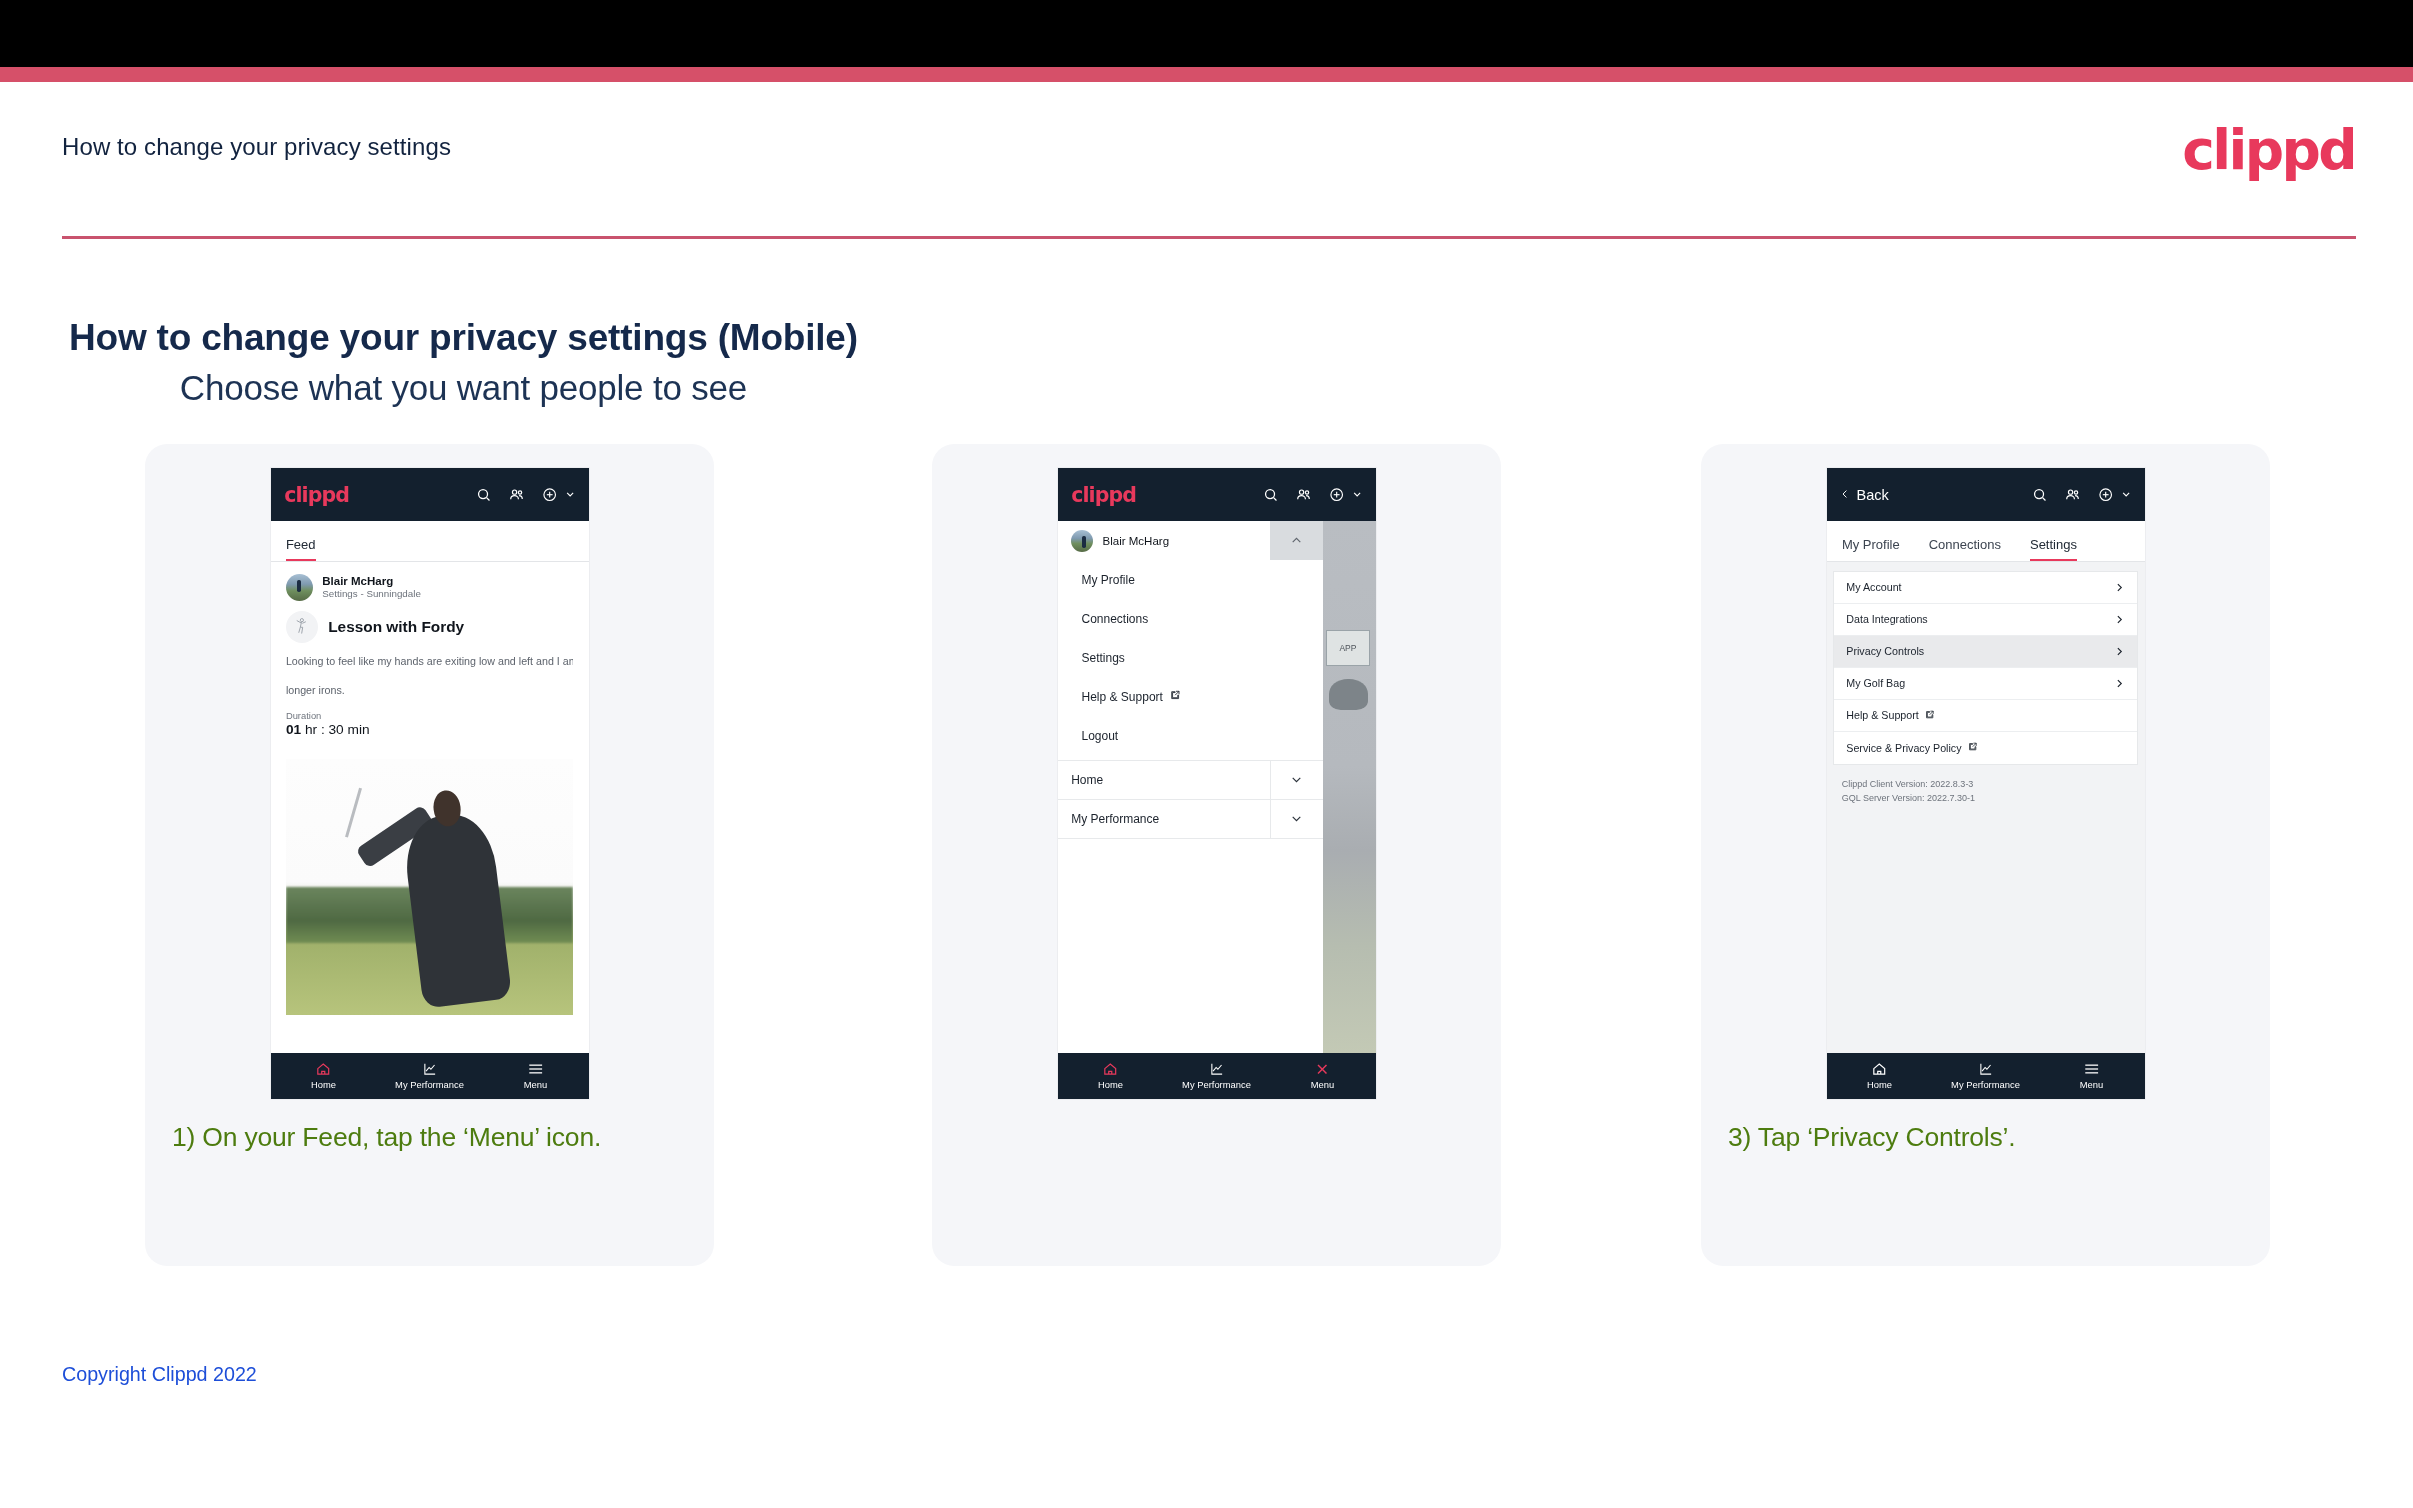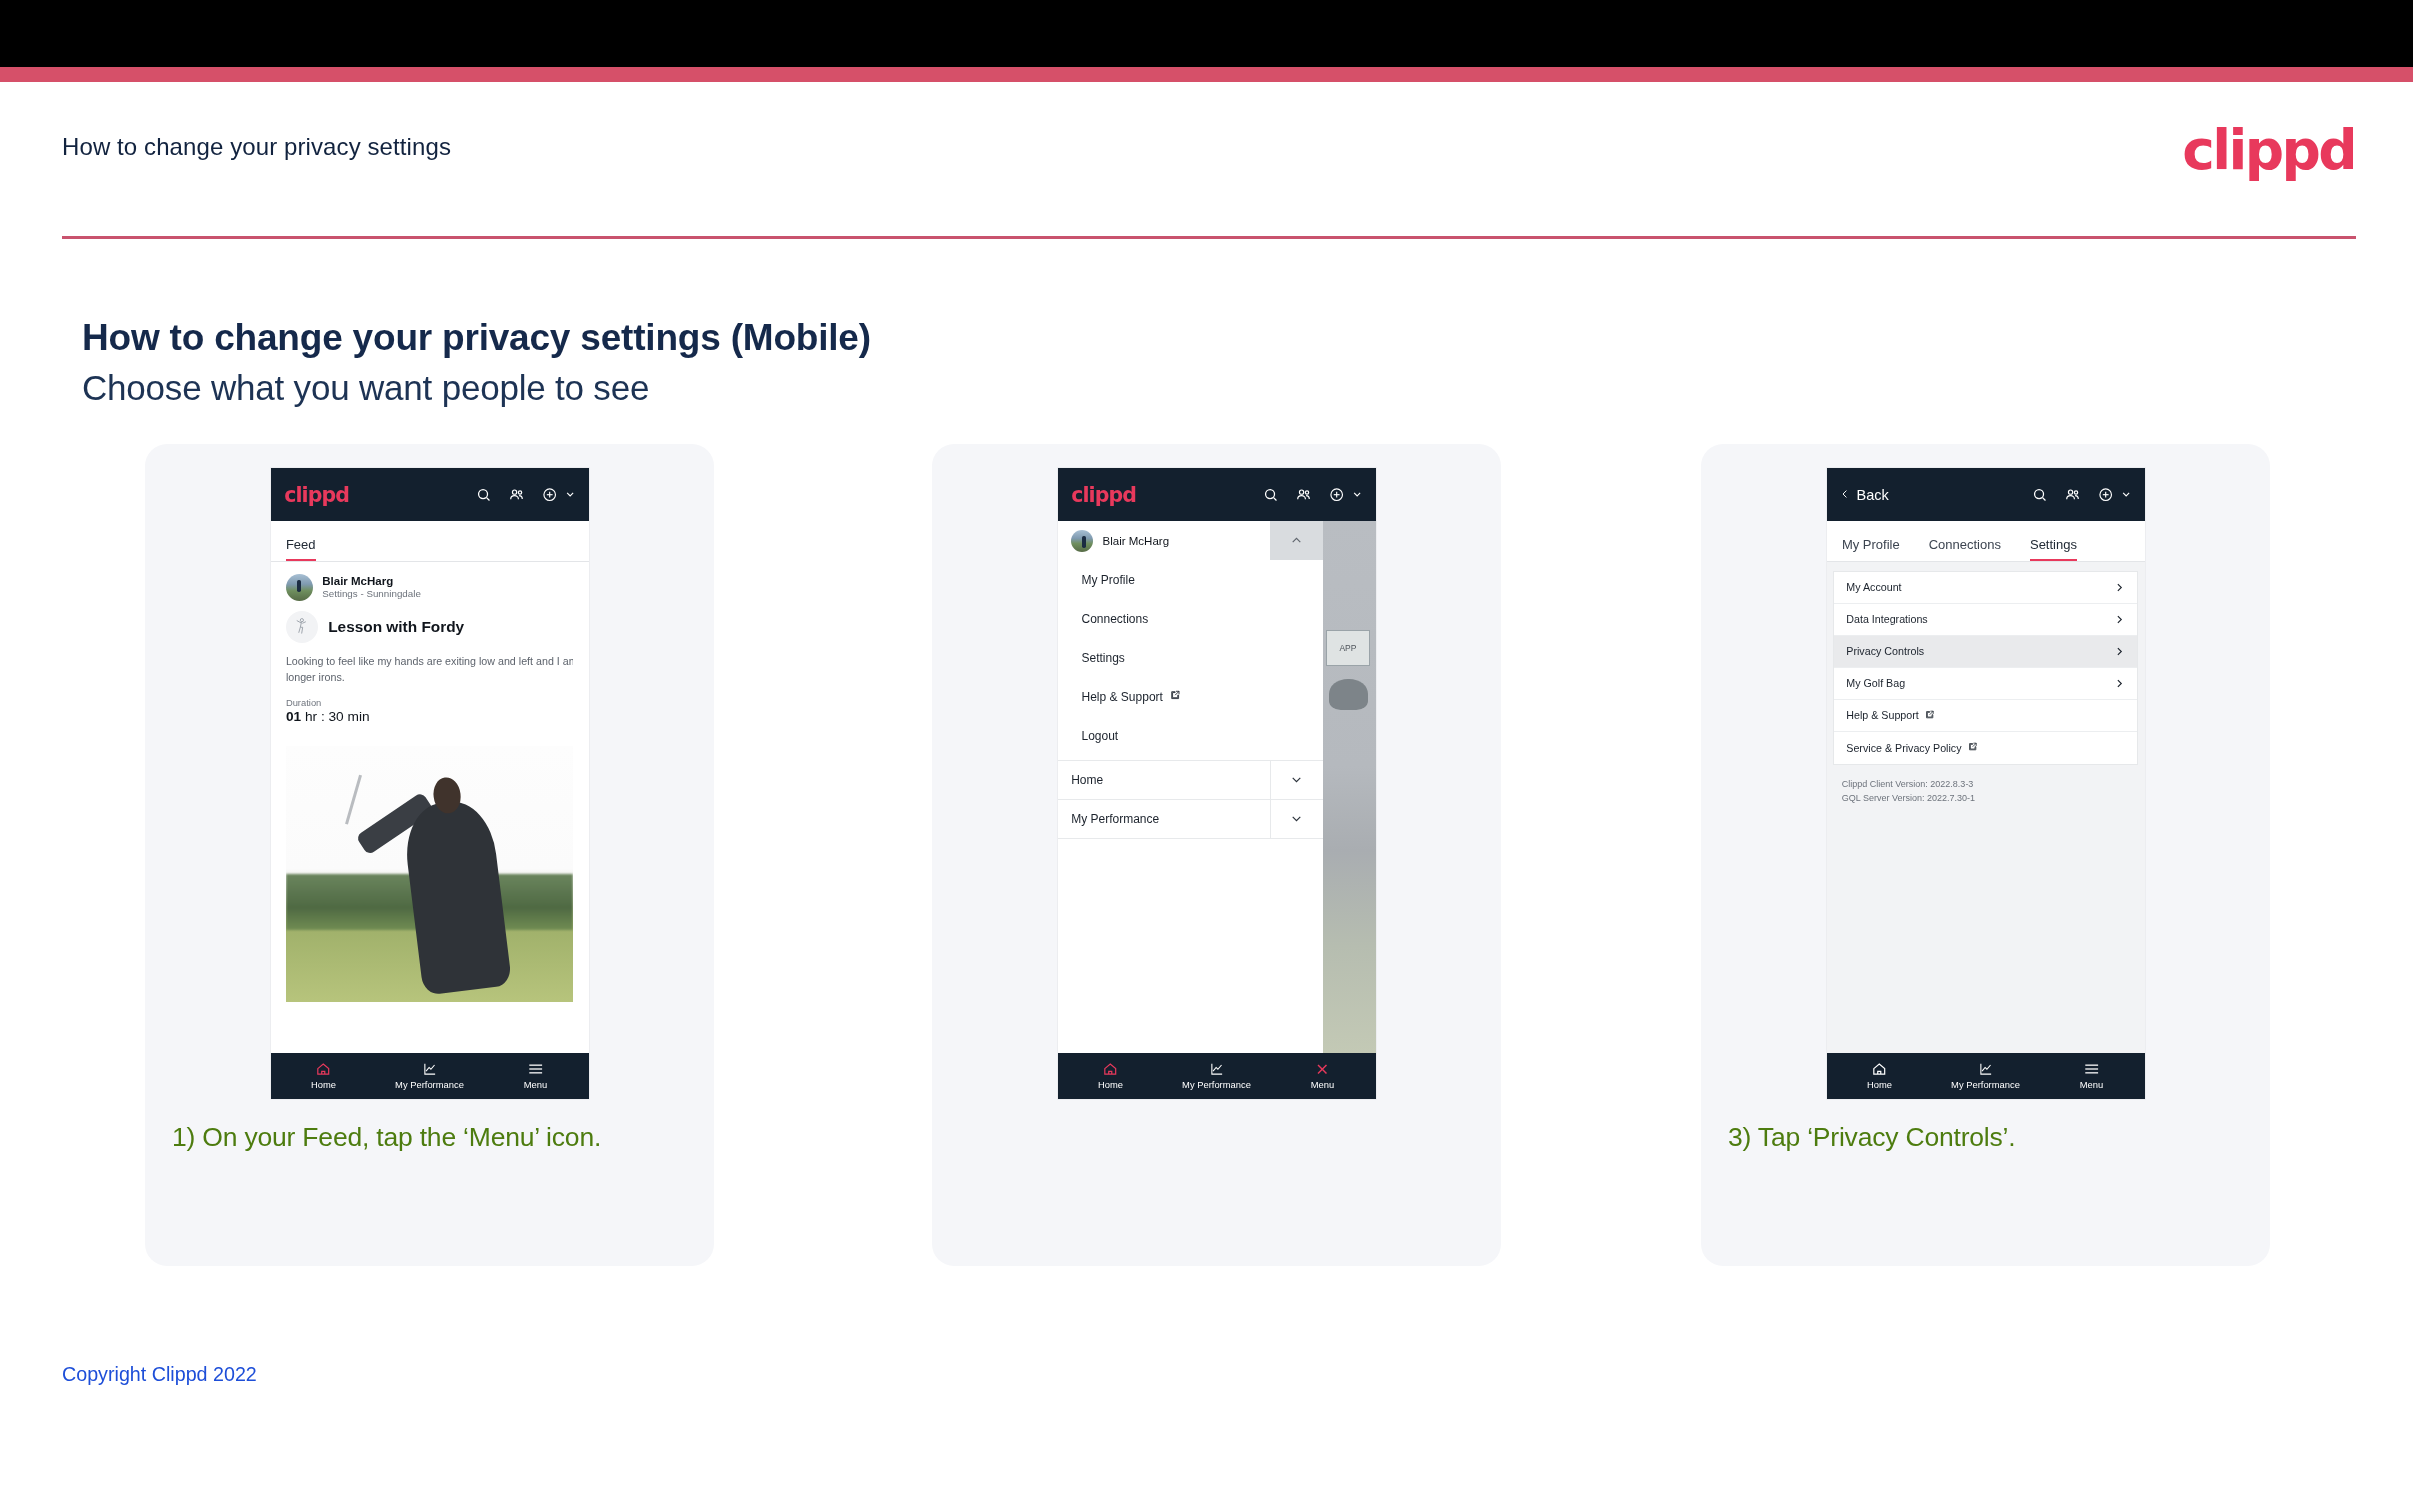--- a/index.html
+++ b/index.html
@@ -25,21 +25,21 @@
     position:absolute; right:58px; top:36px;
     font-size:55px; font-weight:700; color:#e8395c;
     letter-spacing:-2.6px; font-family:"DejaVu Sans", sans-serif;
   }
   .header-rule {
     position:absolute; left:62px; top:154px; width:2294px; height:2.6px;
     background:#c9536e;
   }
 
   
-  .title-block { position:absolute; left:82px; top:316px; }
+  .title-block { position:absolute; left:69px; top:316px;text-align:center; }
   .title-main {
     font-size:37px; font-weight:700; color:#15294b; letter-spacing:-0.2px;
     line-height:1.18;
   }
   .title-sub {
     font-size:35px; font-weight:400; color:#1d3354; letter-spacing:-0.2px;
     line-height:1.2; margin-top:7.7px;
   }
 
   
@@ -302,21 +302,21 @@
                   <path d="M12 6.2 L10.5 13 L13.5 13 L12.2 21"></path>
                   <path d="M10.5 13 L8.5 20"></path>
                   <path d="M11.5 7.5 L6 4.5"></path>
                   <path d="M13 8 L17.5 6"></path>
               </svg>
             </div>
             <div class="lesson-title">Lesson with Fordy</div>
           </div>
 
           <div class="lesson-desc">Looking to feel like my hands are exiting low and left and I am hi</div>
-          <div class="lesson-desc ln2" style="margin-top:0">longer irons.</div>
+          <div class="lesson-desc ln2" style="margin-top:13px">longer irons.</div>
 
           <div class="dur-label">Duration</div>
           <div class="dur-value"><span>01</span><span class="light"> hr : 30 min</span></div>
 
           <div class="photo">
             <div class="trees"></div>
             <div class="club"></div>
             <div class="arms"></div>
             <div class="golfer"></div>
           </div>

